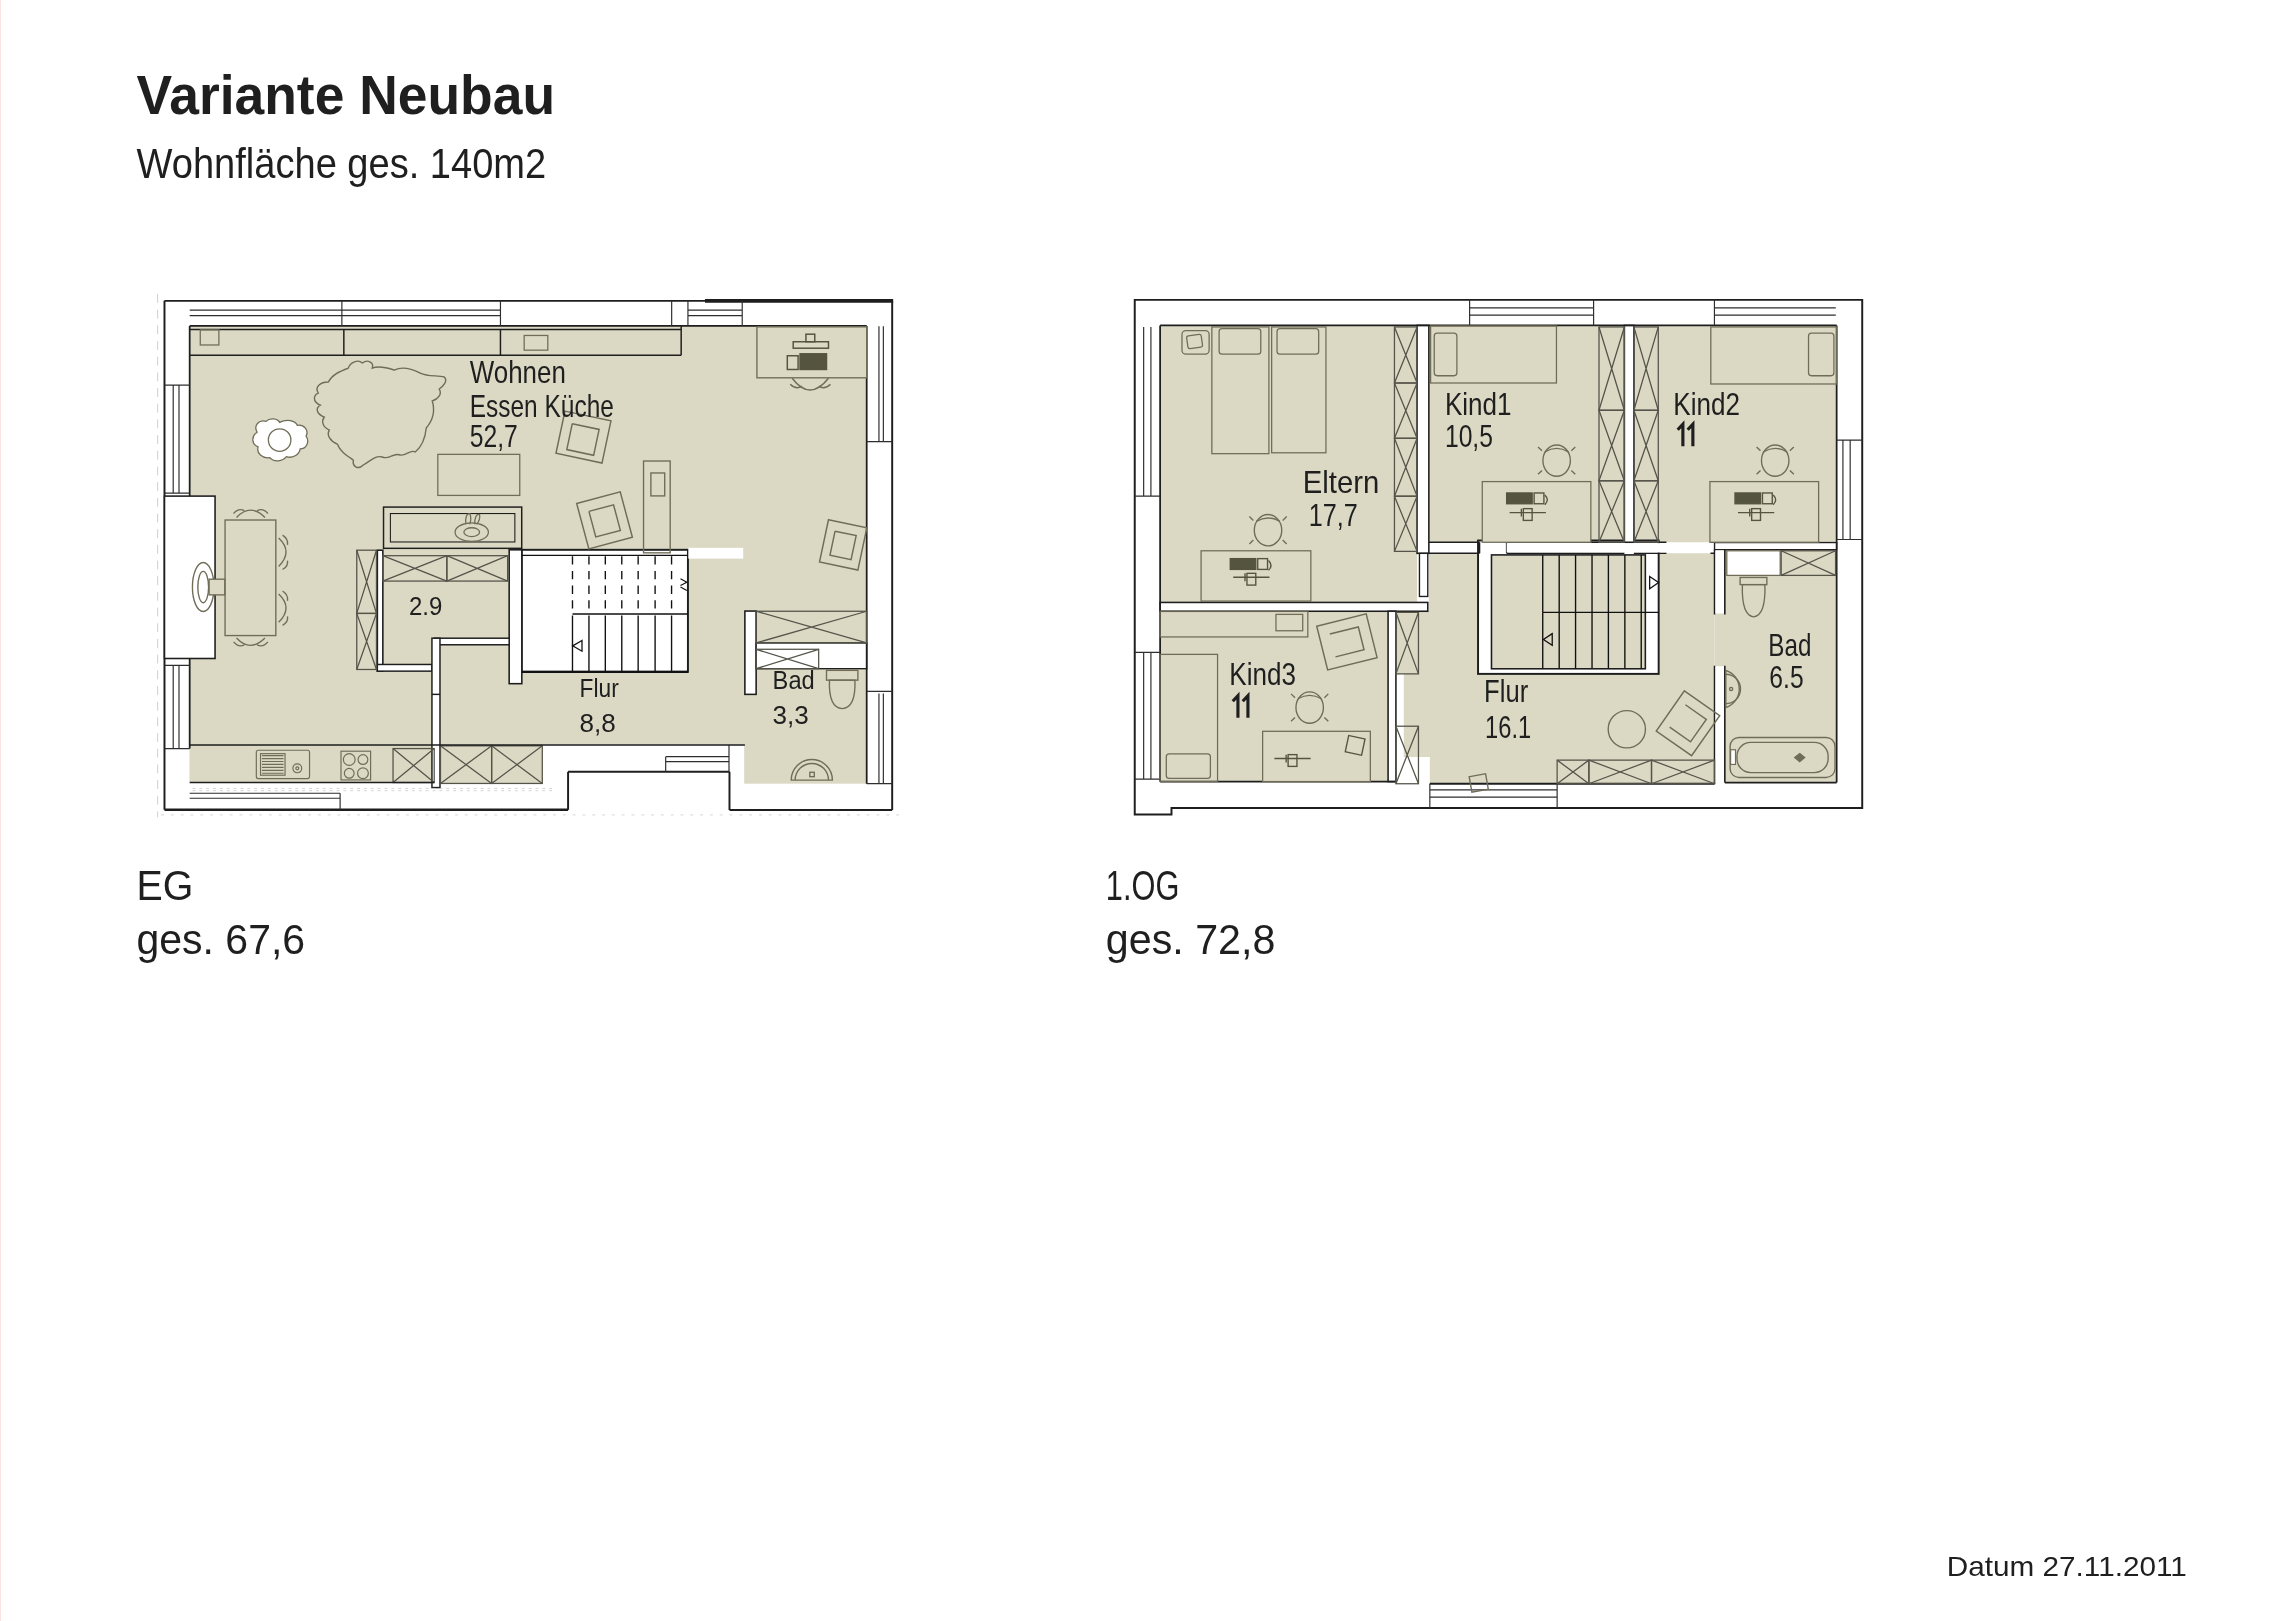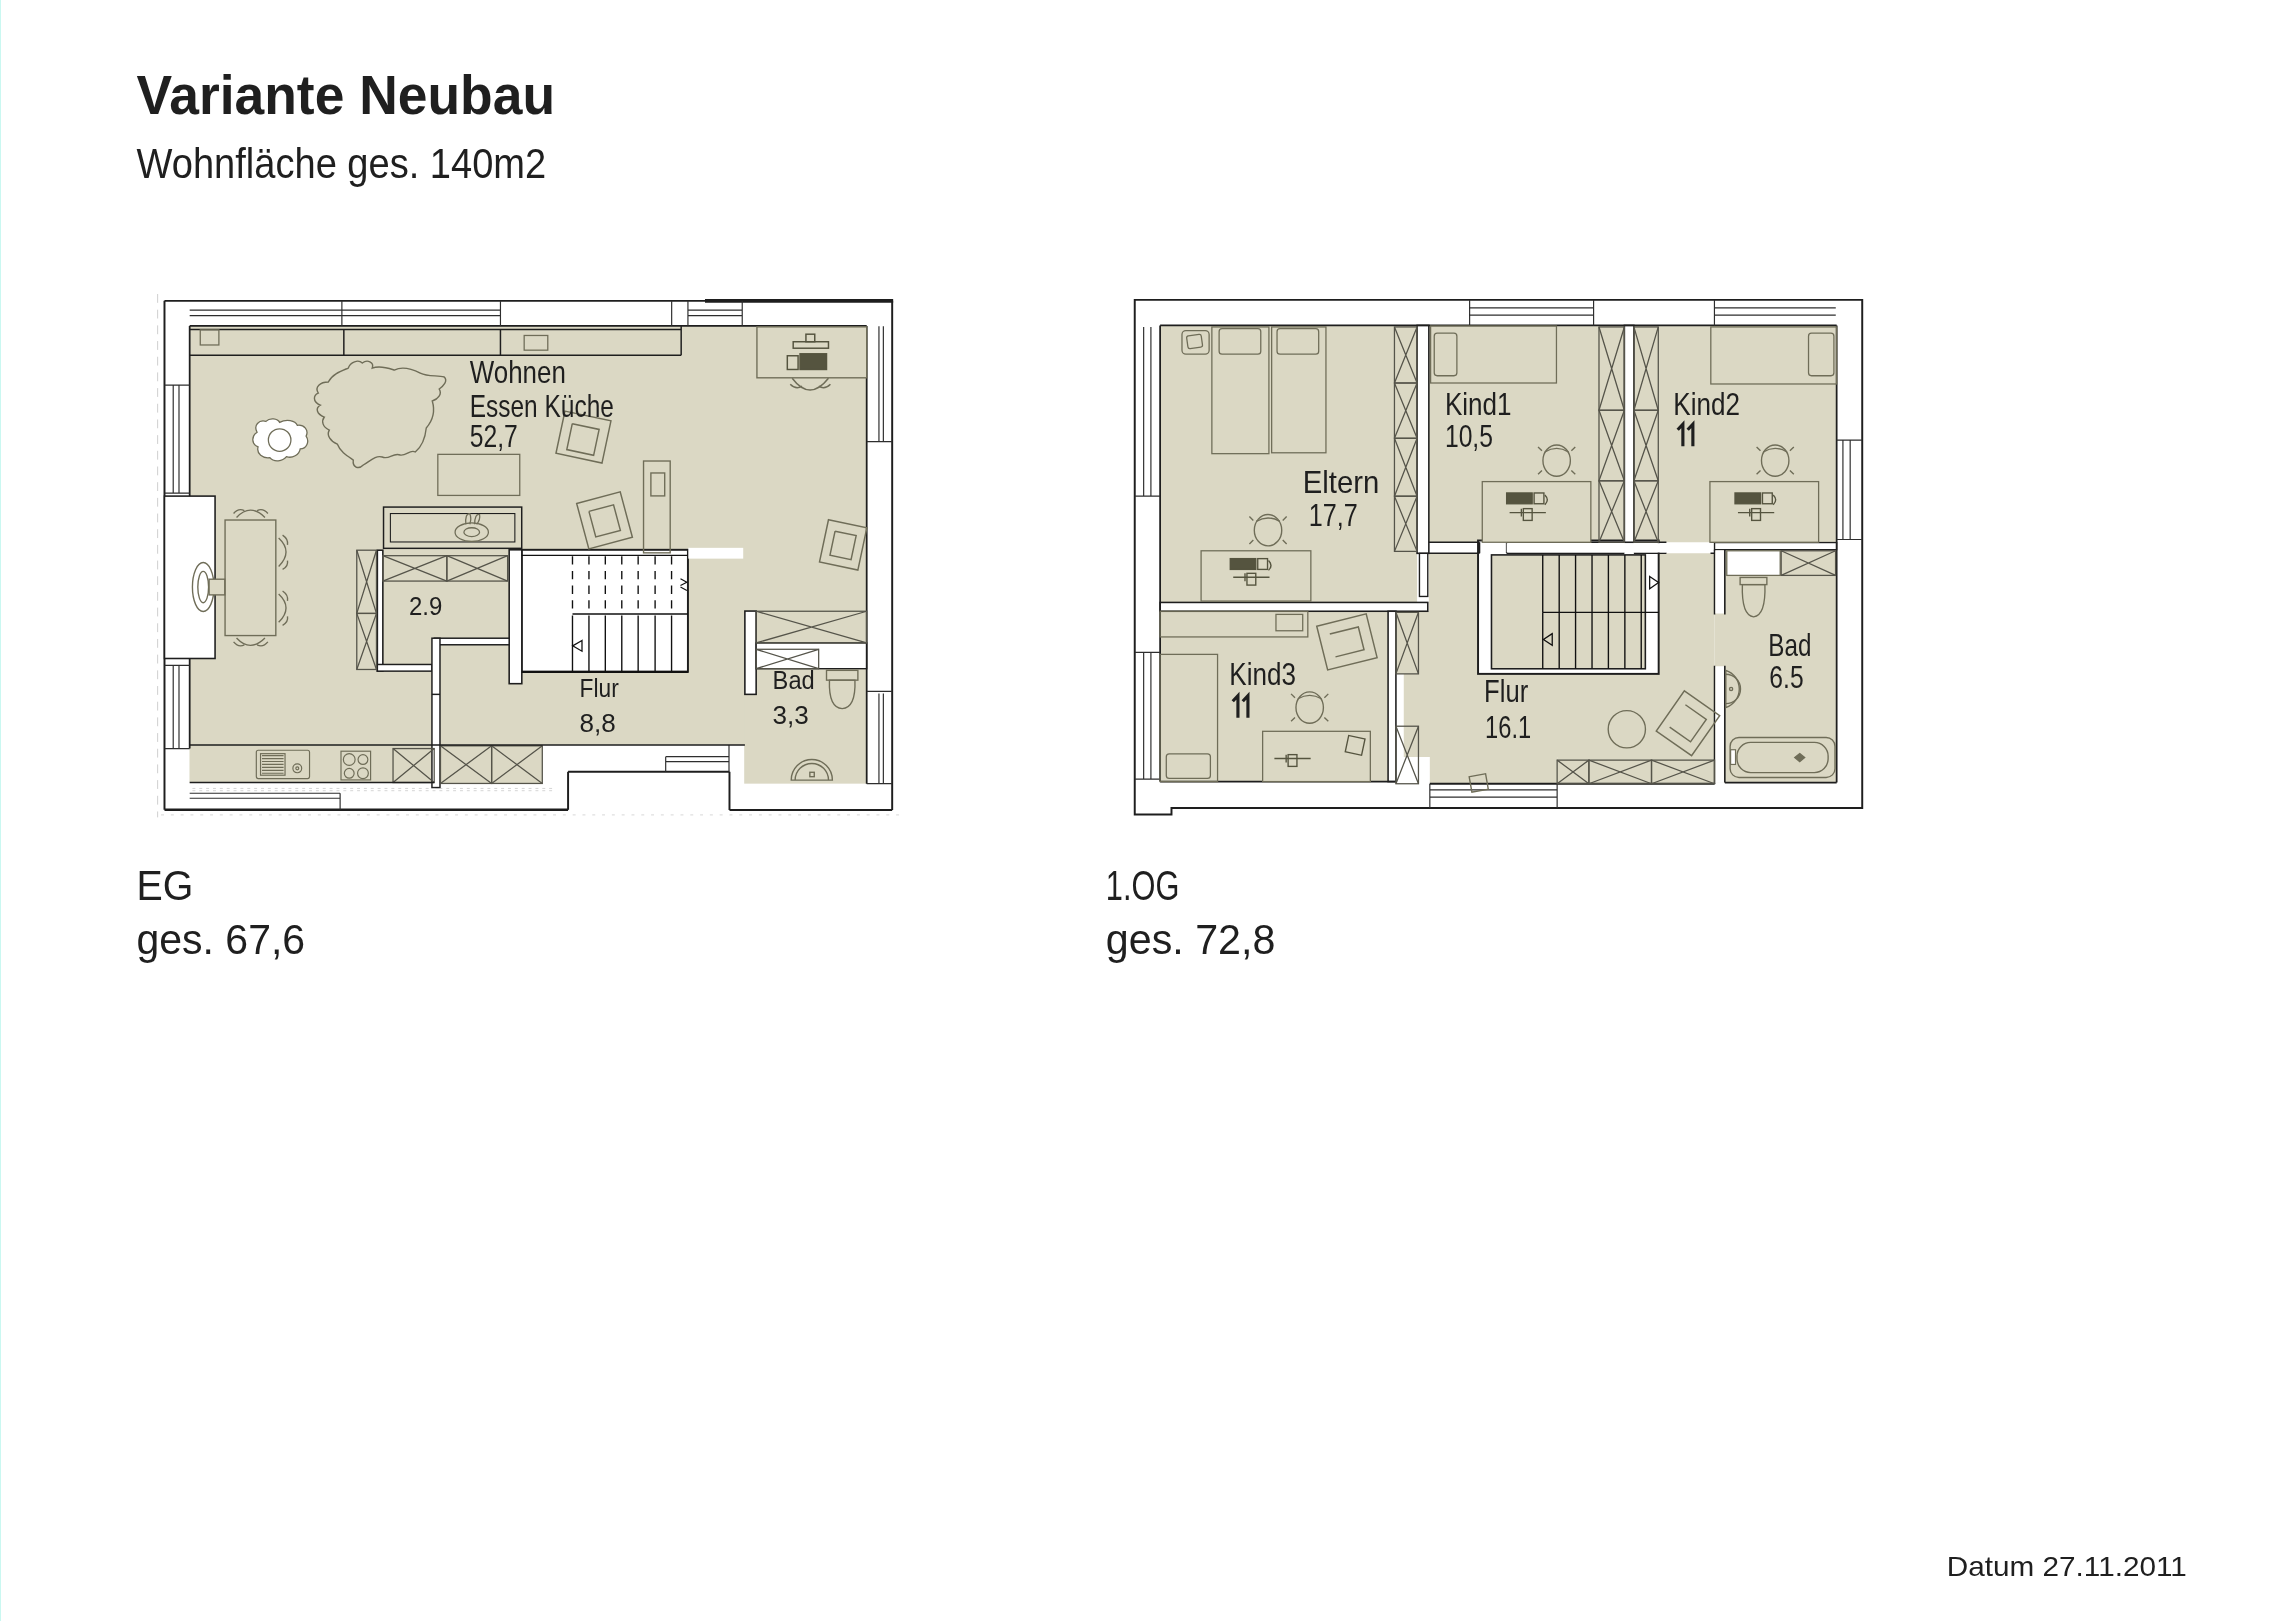--- a/index.html
+++ b/index.html
@@ -1,16 +1,16 @@
 <!DOCTYPE html>
 <html><head>
 <meta charset="utf-8">
 <style>
   html,body{margin:0;padding:0;background:#ffffff;}
-  #page{position:relative;width:2244px;height:1621px;background:#5eead4;overflow:hidden;
+  #page{position:relative;width:2244px;height:1621px;background:#fca5a5;overflow:hidden;
         font-family:"Liberation Sans", sans-serif;}
   svg{position:absolute;left:0;top:0;}
   text{fill:#1f1f1f;font-family:"Liberation Sans", sans-serif;}
 </style>
 </head>
 <body>
 <div id="page">
 <svg width="2293" height="1621" viewBox="0 0 2339 1654">
 <defs>
 </defs>

